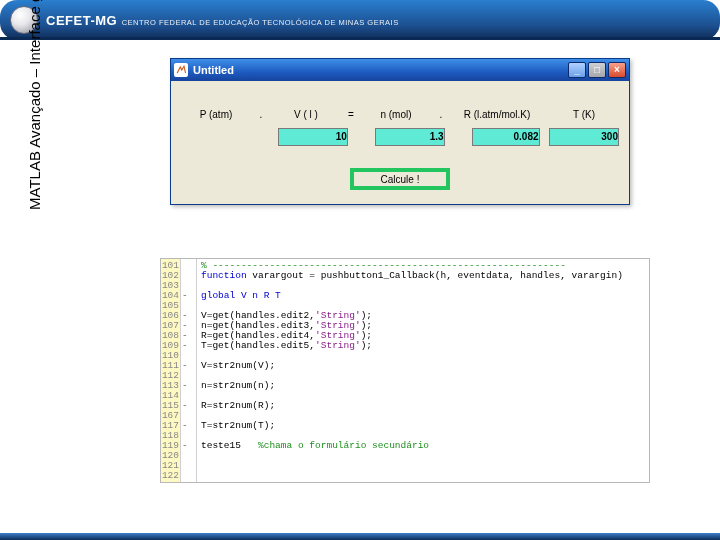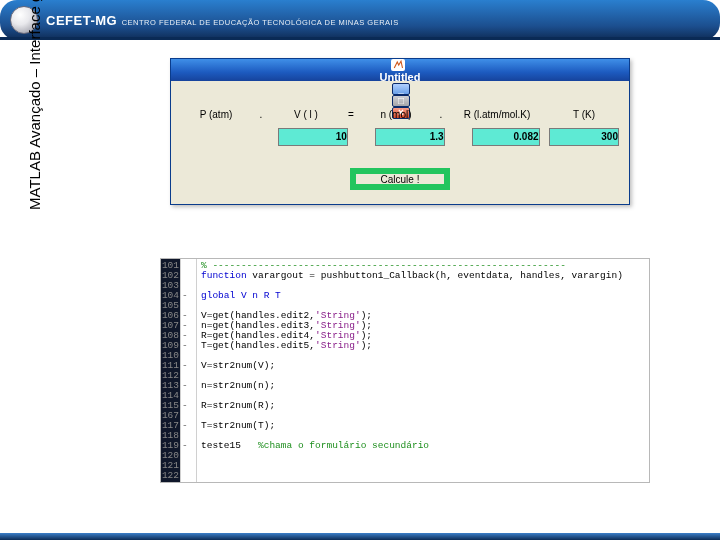--- a/index.html
+++ b/index.html
@@ -11,42 +11,42 @@
   .brand-sub{font-size:7.5px;letter-spacing:0.5px;opacity:.9;}
   .hdr-ul{position:absolute;left:0;right:0;bottom:0;height:3px;background:#0a2a55;}
   
   .ftr{position:absolute;left:0;right:0;bottom:0;height:7px;background:linear-gradient(#3b7fc9,#0d2b55);}
   
   .side{position:absolute;left:26px;top:210px;width:320px;transform:rotate(-90deg);transform-origin:left top;font-size:15px;color:#000;font-family:Arial,Helvetica,sans-serif;}
   
   .content{position:absolute;left:55px;top:48px;right:20px;bottom:14px;}
   
   .win{position:absolute;left:115px;top:10px;width:460px;background:#ece9d8;border:1px solid #0a3c8c;box-shadow:2px 2px 4px rgba(0,0,0,.25);}
-  .titlebar{height:22px;background:linear-gradient(#3f8fe8,#1d5bc0 60%,#16439c);display:flex;align-items:center;color:#fff;font-size:11px;font-weight:bold;padding:0 9px;flex-direction:column;}
+  .titlebar{height:22px;background:linear-gradient(#3f8fe8,#1d5bc0 60%,#16439c);display:flex;align-items:center;color:#fff;font-size:11px;font-weight:bold;padding:0 3px;}
   .ti-icon{width:14px;height:14px;background:#fff;border-radius:2px;margin-right:5px;display:flex;align-items:center;justify-content:center;}
   .ti-icon svg{width:12px;height:12px;}
   .tspacer{flex:1;}
   .wbtn{width:18px;height:16px;margin-left:2px;border:1px solid #0a2a6a;display:flex;align-items:center;justify-content:center;font-size:10px;line-height:1;font-weight:bold;border-radius:2px;}
   .wbtn.min{background:linear-gradient(#b0d0ff,#6aa0e8);color:#fff;}
   .wbtn.max{background:linear-gradient(#cfd0d4,#a5a6aa);color:#fff;}
   .wbtn.cls{background:linear-gradient(#f9a08a,#d84a2e);color:#fff;}
   .winbody{padding:28px 10px 14px;font-size:10px;color:#000;}
   .row{display:flex;align-items:center;justify-content:space-between;gap:4px;}
   .lab,.sym{text-align:center;font-size:10px;}
   .lab{width:70px;}
   .sym{width:8px;}
   .row2{display:flex;align-items:center;justify-content:space-between;gap:4px;margin-top:8px;}
   .ed{width:70px;height:18px;border:1px solid #7a7a7a;background:#5eead4;font-size:10px;text-align:right;line-height:16px;font-weight:bold;}
   .blank{width:70px;height:18px;}
   .sp{width:8px;}
   .calcrow{margin-top:22px;display:flex;justify-content:center;}
-  .calcbtn{width:100px;height:22px;border:6px solid #22c55e;background:#ece9d8;font-size:10px;display:flex;align-items:center;justify-content:center;cursor:pointer;}
+  .calcbtn{width:100px;height:22px;border:4px solid #22c55e;background:#ece9d8;font-size:10px;display:flex;align-items:center;justify-content:center;cursor:pointer;}
   
   .editor{position:absolute;left:105px;top:210px;width:490px;height:225px;border:1px solid #b8b8b8;background:#fff;font-family:"Courier New",monospace;font-size:9.5px;display:flex;}
-  .gut-a{width:20px;background:#0f172a;border-right:1px solid #d0d0d0;text-align:right;color:#888;padding:2px 1px 0 0;}
+  .gut-a{width:20px;background:#fef9c3;border-right:1px solid #d0d0d0;text-align:right;color:#888;padding:2px 1px 0 0;}
   .gut-b{width:16px;background:#fff;border-right:1px solid #d0d0d0;text-align:left;color:#666;padding:2px 0 0 1px;}
   .code{flex:1;padding:2px 2px 0 4px;color:#000;white-space:pre;overflow:hidden;}
   .cline{height:10px;line-height:10px;}
   .cmt{color:#1f8f1f;}
   .kw{color:#0000d0;}
   .str{color:#8a1f8a;}
 </style>
 </head>
 <body>
 

